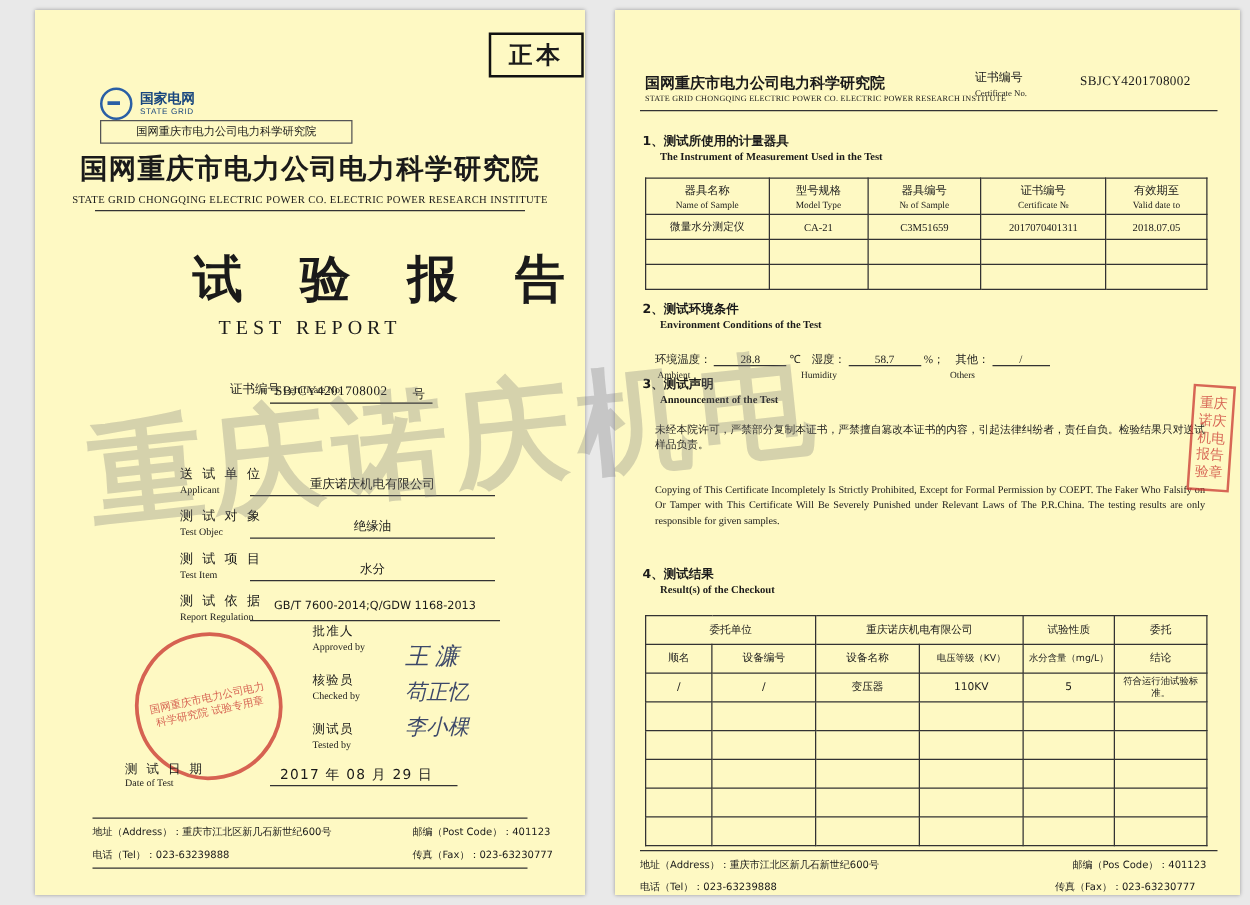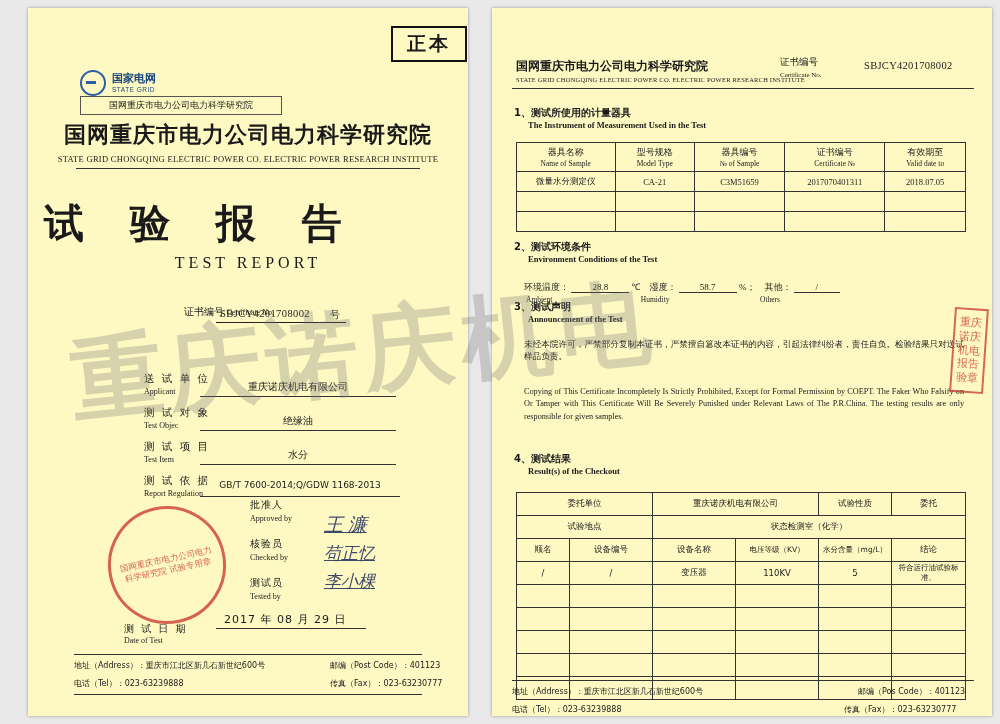--- a/index.html
+++ b/index.html
@@ -51,21 +51,21 @@
     font-size:22px;font-weight:bold;letter-spacing:1px;
     font-family:"DejaVu Sans",sans-serif;
   }
   .org-en{
     position:absolute;left:0;top:146px;width:440px;text-align:center;
     font-size:8.5px;letter-spacing:.3px;
     font-family:"Liberation Serif",serif;
   }
   .hr1{position:absolute;left:48px;top:160px;width:344px;border-top:1px solid #333;}
   .title-cn{
-    position:absolute;left:0;top:188px;width:440px;text-align:left;
+    position:absolute;left:0;top:188px;width:440px;text-align:right;
     font-size:40px;font-weight:bold;letter-spacing:16px;
     font-family:"DejaVu Sans",sans-serif;
     text-indent:16px;
   }
   .title-en{
     position:absolute;left:0;top:246px;width:440px;text-align:center;
     font-size:16px;letter-spacing:4px;
   }
   .cert-row{
     position:absolute;left:130px;top:298px;
@@ -93,33 +93,32 @@
   .ab-row{margin-bottom:14px;}
   .ab-row .cn{font-family:"DejaVu Sans",sans-serif;letter-spacing:1px;}
   .ab-row .en{font-size:8px;}
   .sig{
     position:absolute;
     font-family:"Liberation Serif",serif;
     color:#1b2a5a;
     font-style:italic;
     font-size:19px;
     opacity:.85;
-    text-decoration:underline;
   }
   .red-stamp{
     position:absolute;left:80px;top:498px;width:118px;height:118px;
     border:3px solid #c9302c;border-radius:50%;
     color:#c9302c;opacity:.75;
     transform:rotate(-12deg);
     display:flex;align-items:center;justify-content:center;
     text-align:center;font-size:8.5px;line-height:1.3;
     font-family:"DejaVu Sans",sans-serif;
     padding:8px;box-sizing:border-box;
   }
-  .date-block{position:absolute;left:96px;top:600px;font-size:10px;margin-top:14px;}
+  .date-block{position:absolute;left:72px;top:600px;font-size:10px;}
   .date-block .cn{font-family:"DejaVu Sans",sans-serif;letter-spacing:2px;}
   .date-block .en{font-size:8px;}
   .date-val{position:absolute;left:196px;top:604px;font-size:11px;font-family:"DejaVu Sans",sans-serif;letter-spacing:1px;}
 
   .foot-hr{position:absolute;left:46px;width:348px;border-top:1px solid #333;}
   .foot-line{position:absolute;font-size:8px;font-family:"DejaVu Sans",sans-serif;}
 
   
   #right-page{left:492px;top:8px;width:500px;height:708px;}
   .r-head-cn{position:absolute;left:24px;top:50px;font-size:12px;font-weight:bold;font-family:"DejaVu Sans",sans-serif;}
@@ -373,24 +372,20 @@
 
   <table class="grid t2">
     <tbody>
         <tr>
       <td colspan="2">委托单位</td>
       <td colspan="2">重庆诺庆机电有限公司</td>
       <td>试验性质</td>
       <td>委托</td>
     </tr>
     <tr>
-      <td colspan="2">试验地点</td>
-      <td colspan="4">状态检测室（化学）</td>
-    </tr>
-    <tr>
       <td style="width:50px">顺名</td>
       <td style="width:80px">设备编号</td>
       <td style="width:80px">设备名称</td>
       <td style="width:80px;font-size:7.5px">电压等级（KV）</td>
       <td style="width:70px;font-size:7.5px">水分含量（mg/L）</td>
       <td>结论</td>
     </tr>
     <tr>
       <td>/</td>
       <td>/</td>

